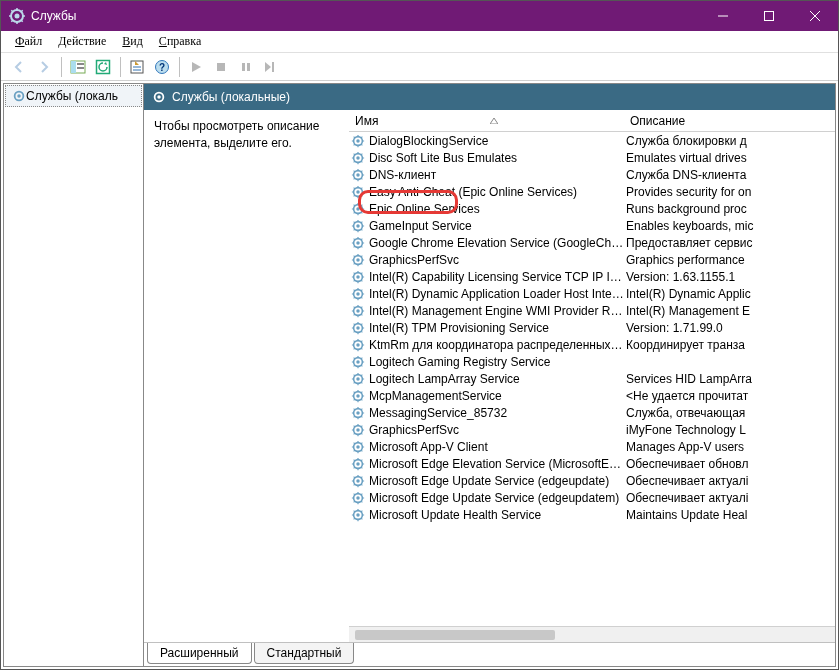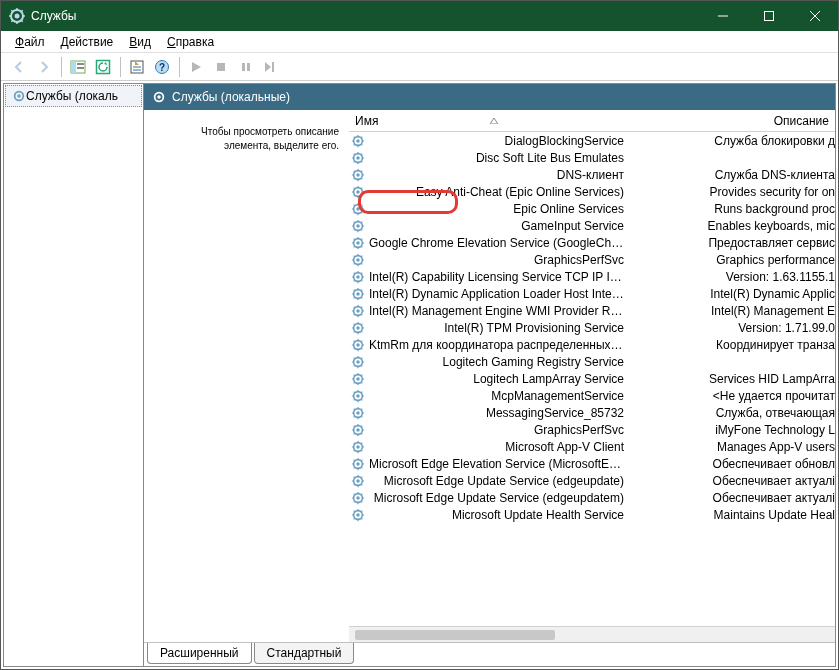--- a/index.html
+++ b/index.html
@@ -1,42 +1,42 @@
 <!DOCTYPE html>
 <html><head>
 <meta charset="utf-8">
 <style>
 * { box-sizing: border-box; margin: 0; padding: 0; }
 body { font-family: "Segoe UI", Tahoma, sans-serif; font-size: 12px; background: #fff; color: #000; }
 .window { width: 839px; height: 670px; border: 1px solid #555; display: flex; flex-direction: column; background: #fff; position: relative; }
 
-.titlebar { height: 30px; background: #14532d; color: #fff; display: flex; align-items: center; padding: 0 0 0 8px; }
+.titlebar { height: 30px; background: #701a75; color: #fff; display: flex; align-items: center; padding: 0 0 0 8px; }
 .titlebar .title-icon { width: 16px; height: 16px; margin-right: 6px; }
 .titlebar .title { flex: 1; font-size: 12px; }
 .titlebar .btns { display: flex; }
 .titlebar .wbtn { width: 46px; height: 30px; display: flex; align-items: center; justify-content: center; color: #fff; }
 
 .menubar { height: 22px; display: flex; align-items: center; padding: 0 6px; border-bottom: 1px solid #e0e0e0; }
-.menubar .menu { padding: 2px 8px; cursor: default; }
+.menubar .menu { padding: 2px 8px; cursor: default; font-family: Liberation Serif, serif; }
 .menubar .menu u { text-decoration: underline; }
 
 .toolbar { height: 28px; display: flex; align-items: center; padding: 2px 6px; border-bottom: 1px solid #d0d0d0; gap: 0; }
 .tbtn { width: 24px; height: 24px; border: 1px solid transparent; display: flex; align-items: center; justify-content: center; margin-right: 1px; border-radius: 2px; }
 .tbtn.disabled { opacity: 0.35; }
 .tsep { width: 1px; height: 20px; background: #c0c0c0; margin: 0 4px; }
 
 .main { flex: 1; display: flex; border: 1px solid #888; margin: 2px; overflow: hidden; }
 .left-pane { width: 140px; border-right: 1px solid #888; background: #fff; }
 .left-item { display: flex; align-items: center; padding: 3px 6px; gap: 0; background: #f0f4f8; border: 1px dotted #888; margin: 1px; }
-.right-pane { flex: 1; display: flex; flex-direction: column; overflow: hidden; text-align: right; }
+.right-pane { flex: 1; display: flex; flex-direction: column; overflow: hidden; }
 
 .pane-header { height: 26px; background: #3a6a84; color: #fff; display: flex; align-items: center; padding: 0 8px; gap: 6px; }
 
 .detail-row { flex: 1; display: flex; overflow: hidden; }
-.detail-left { width: 205px; padding: 15px 10px 10px 10px; font-size: 10px; line-height: 1.4; }
+.detail-left { width: 205px; padding: 8px 10px 10px 10px; font-size: 12px; line-height: 1.4; }
 .list-wrap { flex: 1; overflow: hidden; display: flex; flex-direction: column; }
 
 .list-header { height: 22px; display: flex; align-items: center; border-bottom: 1px solid #d0d0d0; background: #fff; font-size: 12px; }
 .col { padding: 9px 6px; overflow: hidden; white-space: nowrap; text-overflow: ellipsis; }
 .col-name { width: 275px; display: flex; align-items: center; }
 .col-desc { flex: 1; }
 .sort-caret { margin-left: auto; margin-right: 120px; }
 
 .list-body { flex: 1; overflow: hidden; }
 .row { display: flex; align-items: center; height: 17px; font-size: 12px; }
@@ -216,20 +216,21 @@
               </div>
               <div class="row">
                 <span class="icon">
                   <svg width="14" height="14" viewBox="0 0 16 16">
                     <circle cx="8" cy="8" r="5" fill="none" stroke="#6aa0c2" stroke-width="1.8"></circle>
                     <circle cx="8" cy="8" r="2" fill="#6aa0c2"></circle>
                     <path d="M8 1v2M8 13v2M1 8h2M13 8h2M3 3l1.4 1.4M11.6 11.6L13 13M3 13l1.4-1.4M11.6 4.4L13 3" stroke="#6aa0c2" stroke-width="1.3"></path>
                   </svg>
                 </span>
                 <span class="name">Disc Soft Lite Bus Emulates</span>
+                <span class="desc">Emulates virtual drives</span>
               </div>
               <div class="row">
                 <span class="icon">
                   <svg width="14" height="14" viewBox="0 0 16 16">
                     <circle cx="8" cy="8" r="5" fill="none" stroke="#6aa0c2" stroke-width="1.8"></circle>
                     <circle cx="8" cy="8" r="2" fill="#6aa0c2"></circle>
                     <path d="M8 1v2M8 13v2M1 8h2M13 8h2M3 3l1.4 1.4M11.6 11.6L13 13M3 13l1.4-1.4M11.6 4.4L13 3" stroke="#6aa0c2" stroke-width="1.3"></path>
                   </svg>
                 </span>
                 <span class="name">DNS-клиент</span>

